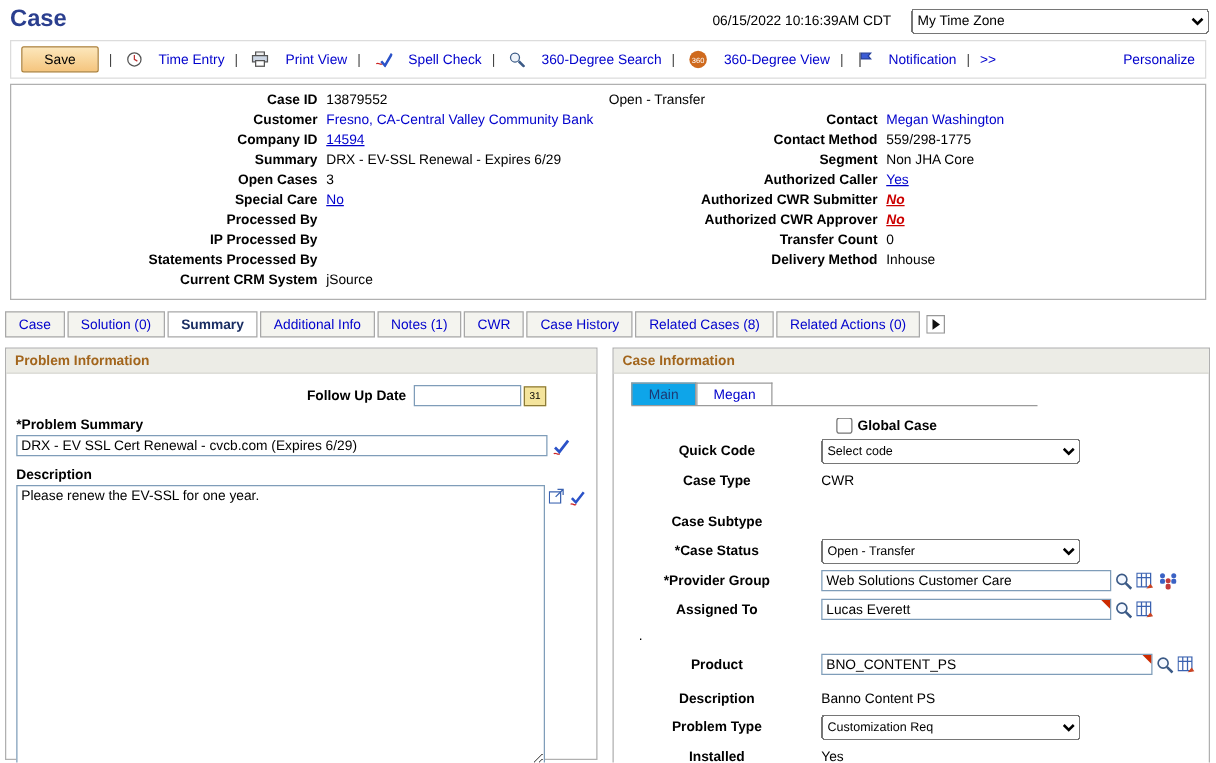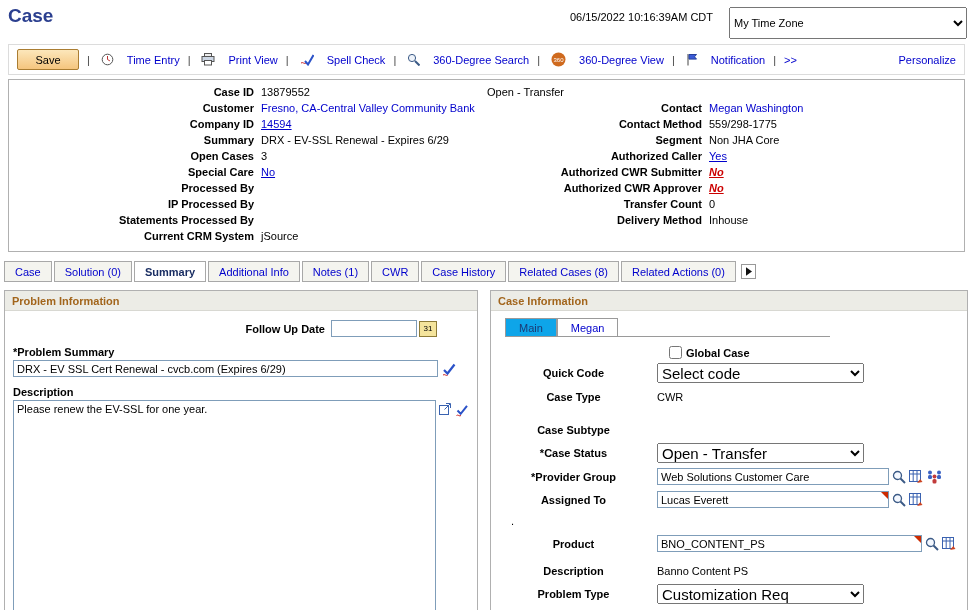--- a/index.html
+++ b/index.html
@@ -5,21 +5,21 @@
   * { box-sizing: border-box; margin: 0; padding: 0; }
   html, body { width: 973px; height: 610px; overflow: hidden; background: #fff;
     font-family: "Liberation Sans", sans-serif; font-size: 11px; color: #000; }
   a { text-decoration: none; cursor: pointer; }
 
   
   .top-row { display: flex; align-items: flex-start; padding: 5px 6px 2px 8px; }
   .page-title { font-size: 19px; font-weight: bold; color: #2b3f8f; }
   .top-spacer { flex: 1; }
   .timestamp { margin-top: 6px; margin-right: 16px; }
-  .tz-select { width: 238px; height: 32px; font-size: 11px; margin-top: 2px; font-family: inherit; }
+  .tz-select { width: 238px; height: 20px; font-size: 11px; margin-top: 2px; font-family: inherit; }
 
   
   .toolbar { display: flex; align-items: center; margin: 3px 8px 4px 8px; border: 1px solid #dcdcdc; padding: 4px 8px; }
   .save-btn { background: linear-gradient(#fce7bb, #f5c57e); border: 1px solid #aa7d32; border-radius: 2px;
     width: 62px; height: 21px; font-size: 11px; font-family: inherit; cursor: pointer; }
   .tb-sep { color: #444; margin: 0 8px; }
   .tb-item { display: inline-flex; align-items: center; gap: 13px; color: #0000cc; cursor: pointer; white-space: nowrap; }
   .personalize { margin-left: auto; color: #0000cc; }
 
   
@@ -64,21 +64,21 @@
   .icon-btn { margin-left: 3px; cursor: pointer; display: inline-block; line-height: 0; }
 
   
   .ci-body { padding: 7px 6px 0 6px; }
   .subtabs { display: flex; margin-left: 8px; width: 325px; border-bottom: 1px solid #9a9a9a; align-items: flex-end; }
   .subtab { padding: 3px 13px 2px; border: 1px solid #9a9a9a; border-bottom: none; background: #fff; color: #0000cc; cursor: pointer; }
   .subtab.active { background: #0ea5e9; color: #1c3a74; font-weight: normal; }
   .gc-row { display: flex; align-items: center; margin: 9px 0 2px 172px; gap: 4px; font-weight: bold; }
   .ci-row { display: flex; align-items: center; margin-top: 4px; min-height: 19px; }
   .ci-label { width: 160px; text-align: center; font-weight: bold; padding-right: 7px; flex: none; }
-  .ci-select { width: 207px; height: 20px; font-size: 15px; font-family: inherit; }
+  .ci-select { width: 207px; height: 20px; font-size: 10px; font-family: inherit; }
   .ci-input { height: 17px; border: 1px solid #7f9db9; font-size: 11px; padding: 0 3px; font-family: inherit; }
   .w232 { width: 232px; }
   .w265 { width: 265px; }
   .fieldwrap { position: relative; display: inline-block; line-height: 0; }
   .red-corner { position: absolute; right: 1px; top: 1px; width: 0; height: 0;
     border-top: 7px solid #cc2b00; border-left: 7px solid transparent; }
   .dot-row { margin: 7px 0 1px 14px; line-height: 10px; }
   .mt12 { margin-top: 14px; }
   .mt8 { margin-top: 8px; }
 </style>

